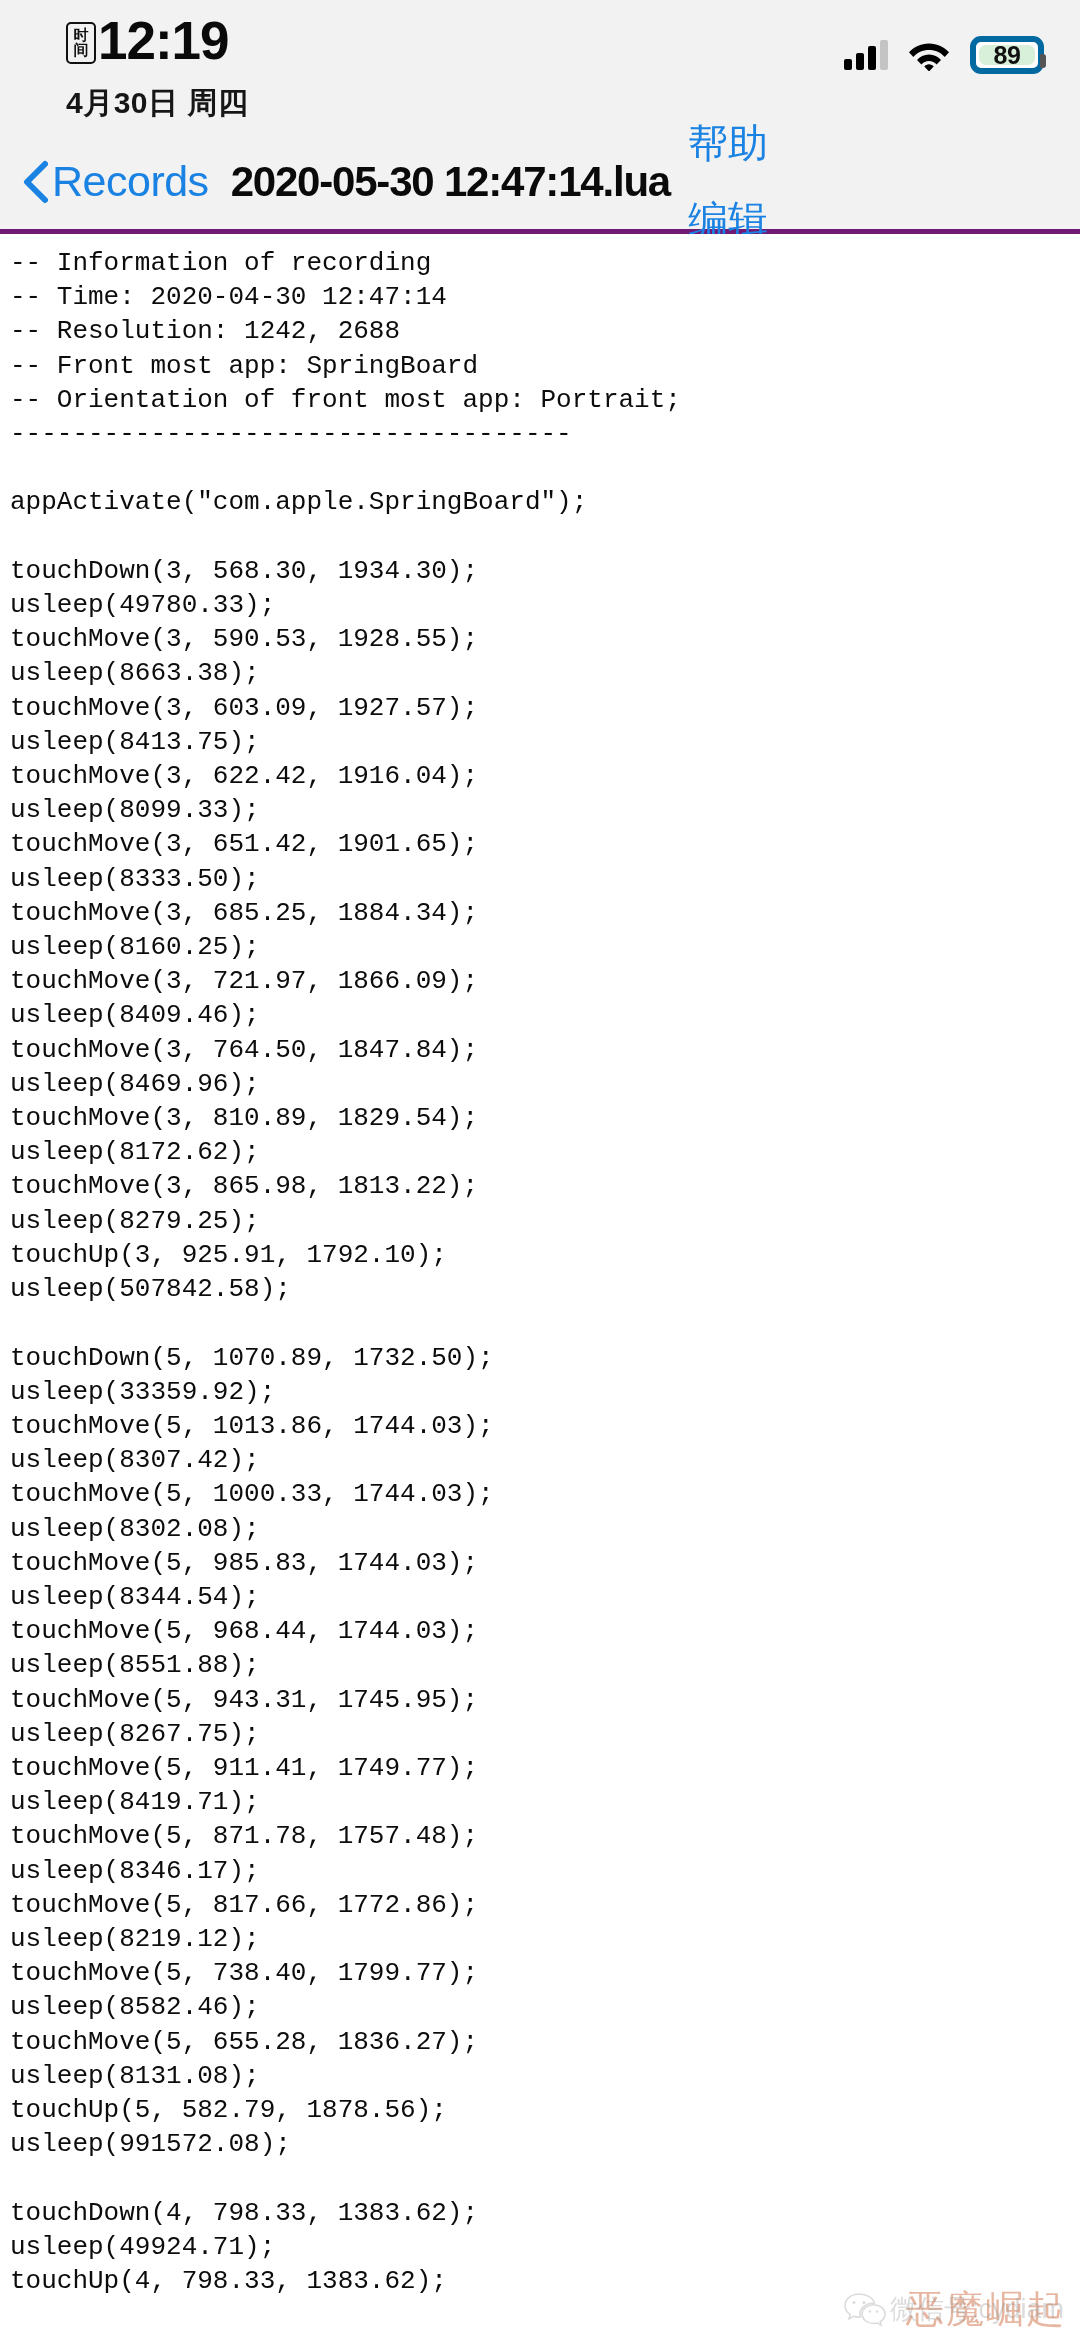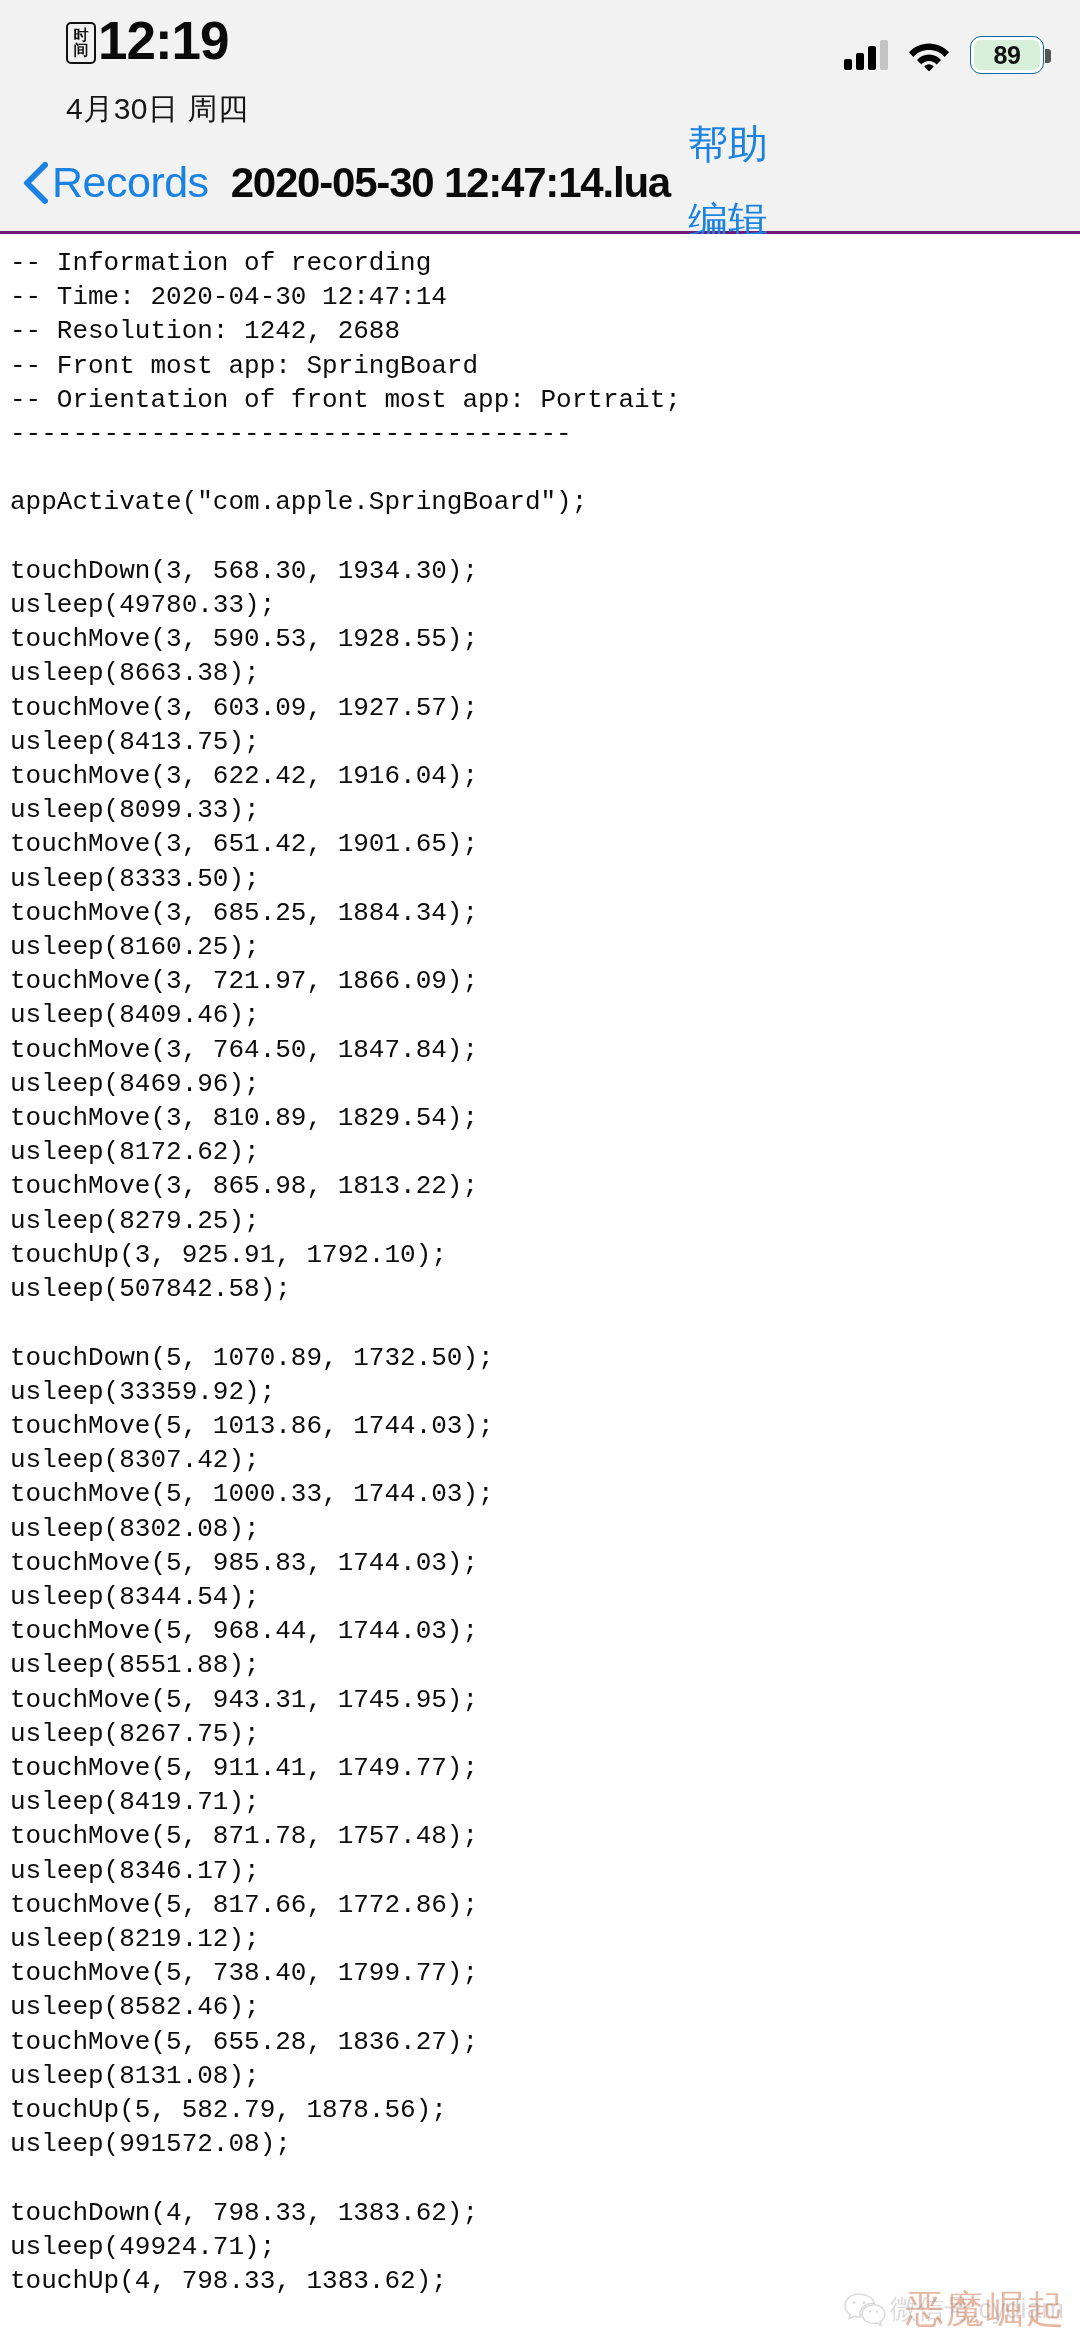--- a/index.html
+++ b/index.html
@@ -65,23 +65,23 @@
   .clock-text {
     font-size: 53px;
     font-weight: 700;
     color: #0a0a0a;
     letter-spacing: -1px;
     line-height: 1;
   }
 
   .date-text {
     font-size: 30px;
-    font-weight: 400;
+    font-weight: 700;
     color: #161616;
-    margin-top: 22px;
+    margin-top: 16px;
     letter-spacing: 0.5px;
   }
 
   .status-right {
     display: flex;
     align-items: center;
     gap: 20px;
     margin-top: 22px;
   }
 
@@ -96,21 +96,21 @@
   .signal-bars i:nth-child(2) { height: 17px; }
   .signal-bars i:nth-child(3) { height: 24px; }
   .signal-bars i:nth-child(4) { height: 30px; background: #c4c4c4; }
 
   .wifi-icon { width: 42px; height: 32px; display: block; }
 
   .battery {
     position: relative;
     width: 74px;
     height: 38px;
-    border: 1px solid #0369a1;
+    border: 6px solid #0369a1;
     border-radius: 11px;
     display: flex;
     align-items: center;
     justify-content: center;
     background: #ffffff;
   }
   .battery .fill {
     position: absolute;
     top: 3px; left: 3px; bottom: 3px; right: 3px;
     background: #d8f0d9;
@@ -135,21 +135,21 @@
 
   
   .nav-bar {
     position: relative;
     width: 1080px;
     height: 100px;
     background: #f2f2f2;
     display: flex;
     align-items: center;
     padding: 0 22px 0 22px;
-    border-bottom: 3px solid #701a75;
+    border-bottom: 5px solid #701a75;
   }
 
   .nav-back {
     display: flex;
     align-items: center;
     gap: 4px;
     cursor: pointer;
   }
   .chevron-left { width: 26px; height: 44px; display: block; }
   .nav-back-label {

